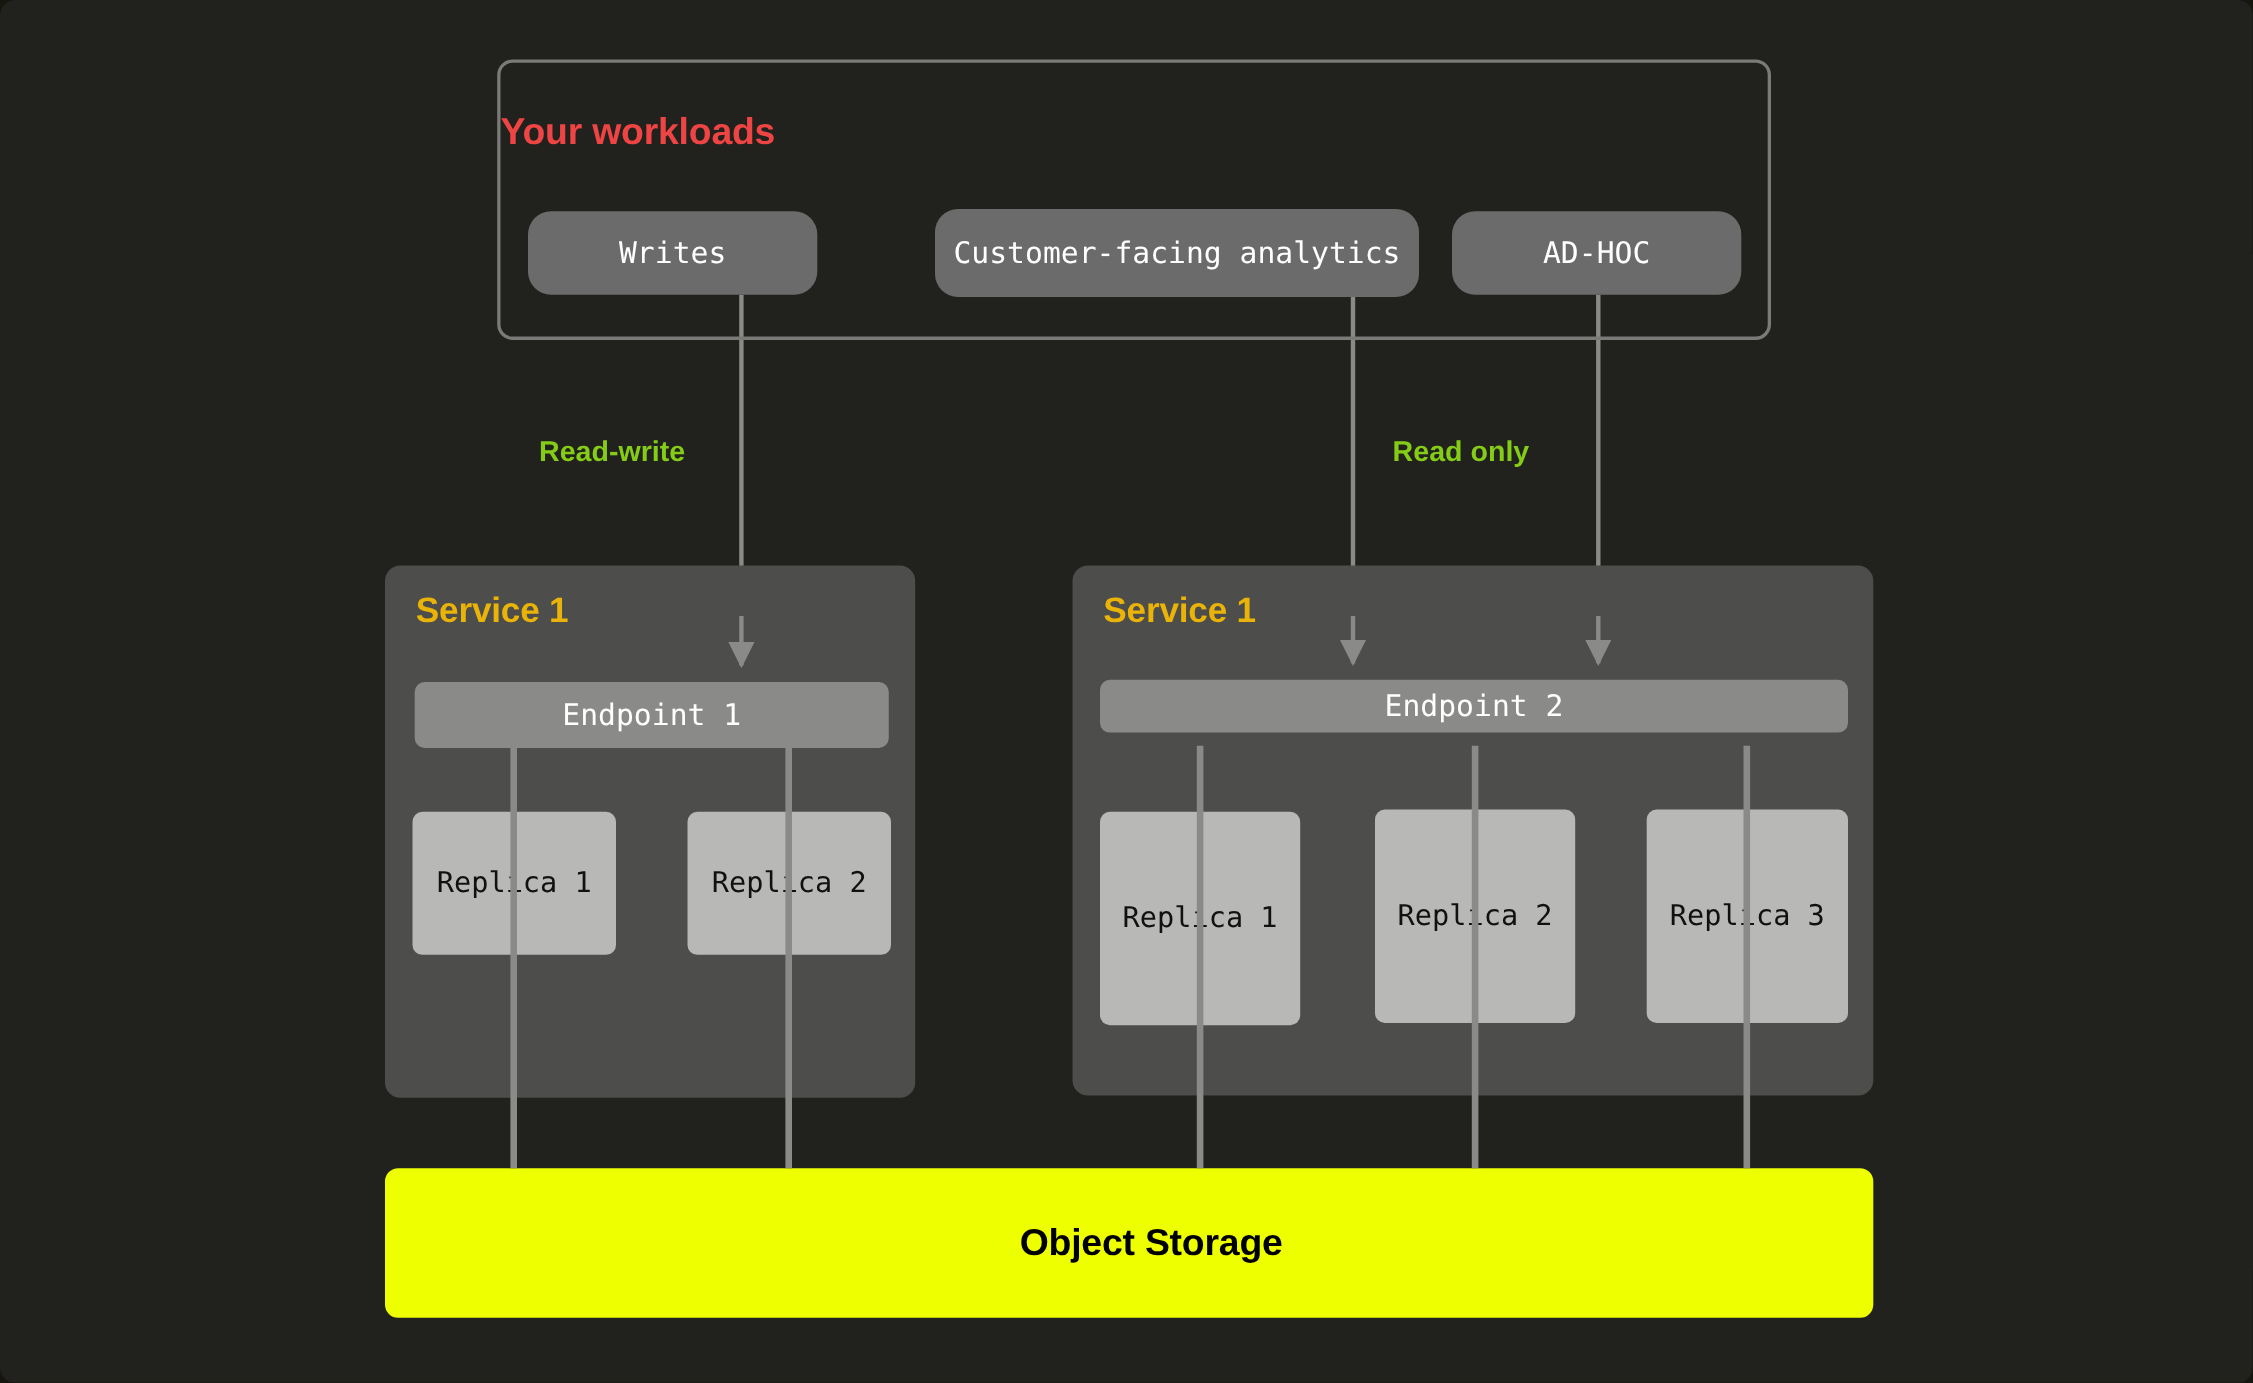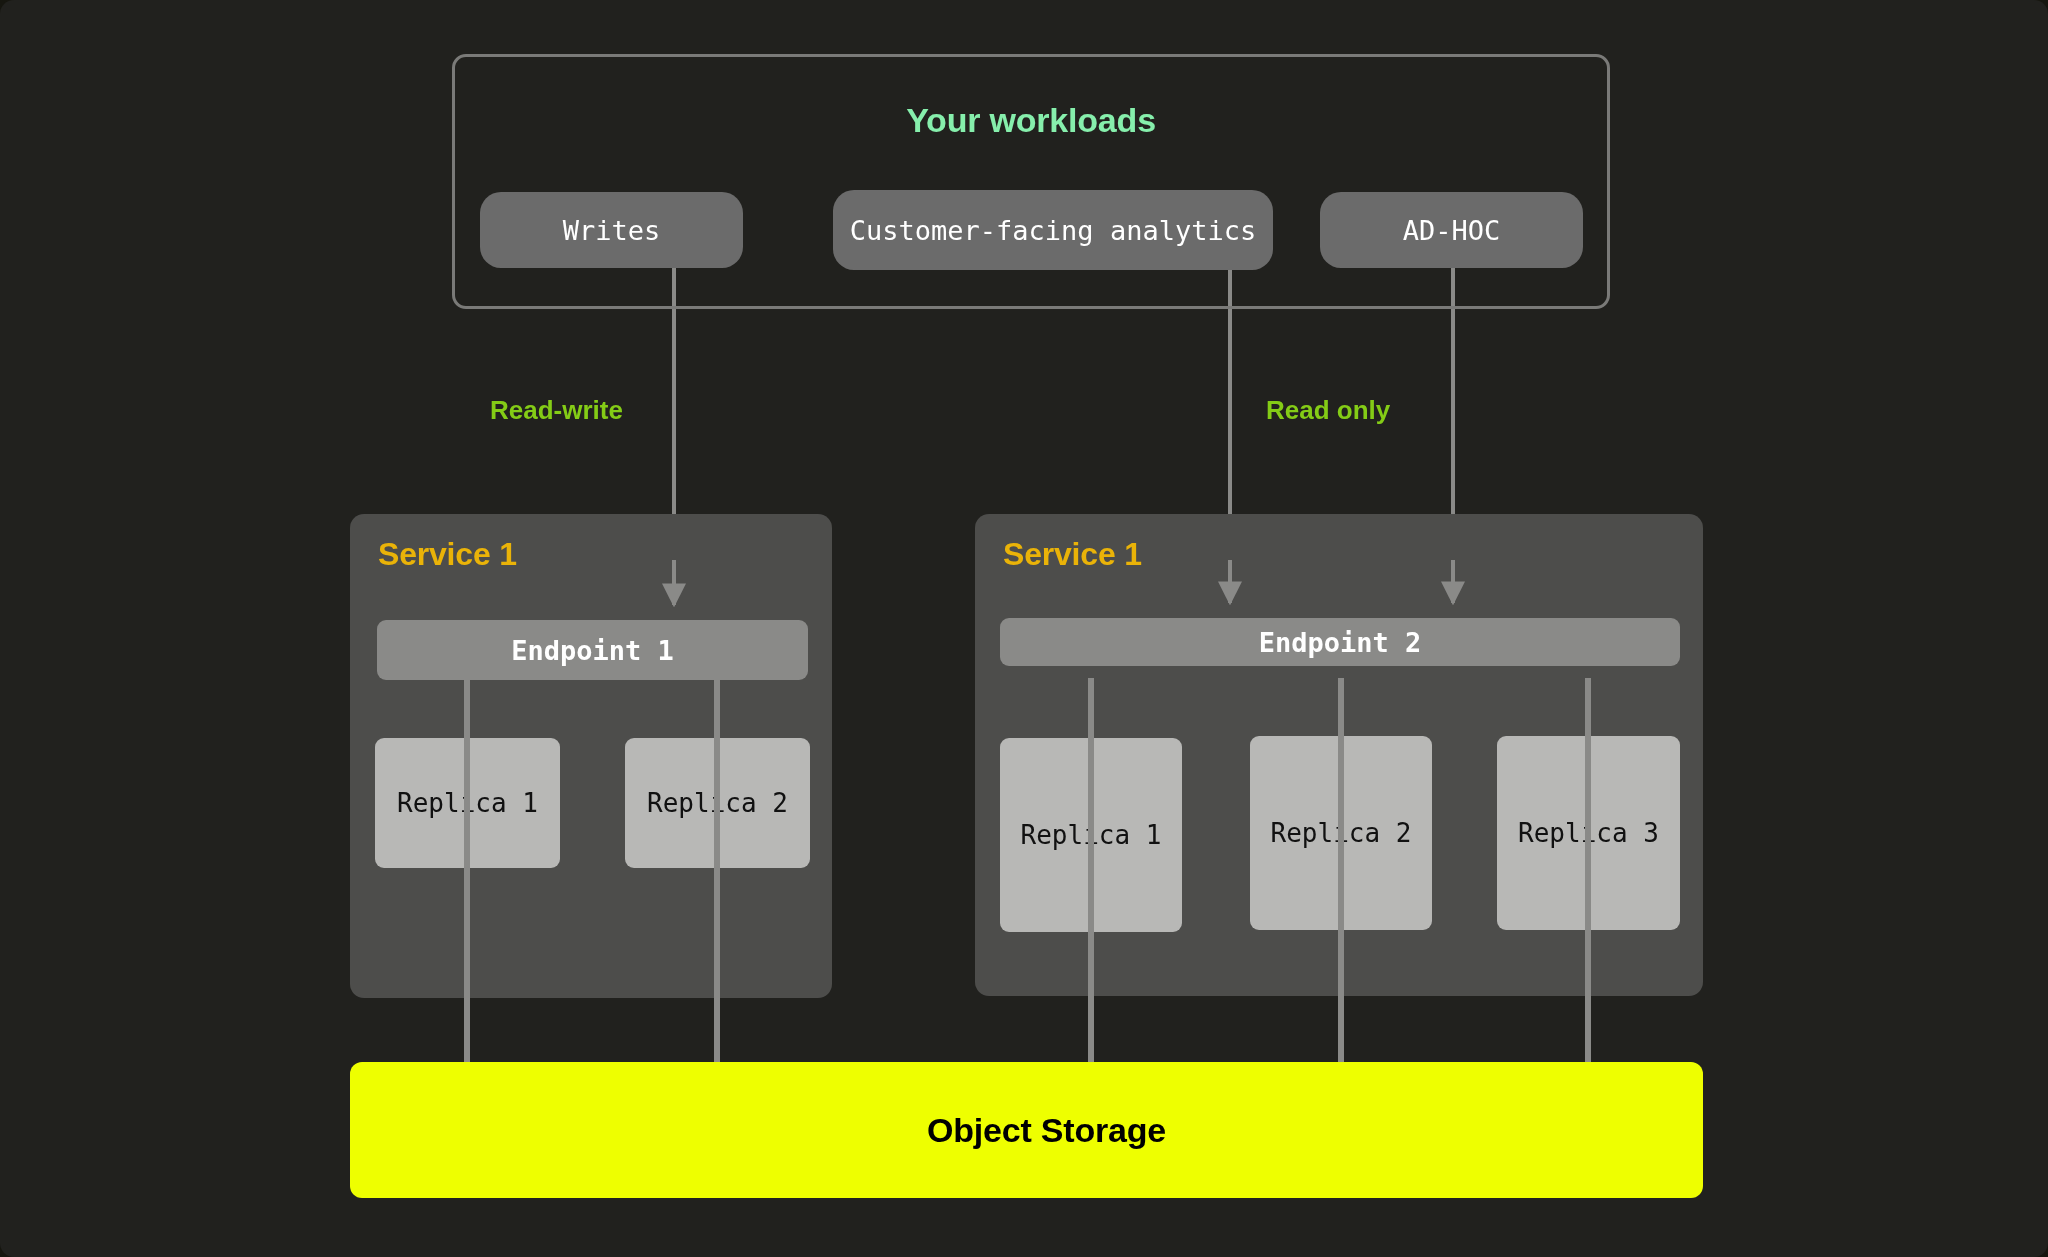--- a/index.html
+++ b/index.html
@@ -55,42 +55,42 @@
     border-radius: 14px;
     box-sizing: border-box;
     z-index: 3;
     background: transparent;
   }
   .workloads-title {
     position: absolute;
     left: 0;
     top: 44px;
     width: 100%;
-    text-align: center;
-    color: #86efac;
+    text-align: left;
+    color: #ef4444;
     font-size: 34px;
     font-weight: 700;
     letter-spacing: -0.2px;
   }
 
   .chip {
     position: absolute;
     background: #6b6b6b;
     border-radius: 21px;
     color: #ffffff;
     font-family: "DejaVu Sans Mono", "Liberation Mono", monospace;
     font-size: 27px;
     display: flex;
     align-items: center;
     justify-content: center;
     z-index: 3;
     box-sizing: border-box;
   }
   #chip-writes      { left: 480px;  top: 192px; width: 263px; height: 76px; }
-  #chip-analytics   { left: 833px;  top: 190px; width: 440px; height: 80px; }
+  #chip-analytics   { left: 850px;  top: 190px; width: 440px; height: 80px; }
   #chip-adhoc       { left: 1320px; top: 192px; width: 263px; height: 76px; }
 
   
   .edge-label {
     position: absolute;
     color: #84cc16;
     font-size: 26px;
     font-weight: 700;
     z-index: 3;
     white-space: nowrap;
@@ -124,21 +124,20 @@
     background: #8a8a88;
     border-radius: 9px;
     color: #ffffff;
     font-family: "DejaVu Sans Mono", "Liberation Mono", monospace;
     font-size: 27px;
     display: flex;
     align-items: center;
     justify-content: center;
     z-index: 3;
     box-sizing: border-box;
-    font-weight: bold;
   }
   #endpoint-1 { left: 377px; top: 620px; width: 431px; height: 60px; }
   #endpoint-2 { left: 1000px; top: 618px; width: 680px; height: 48px; }
 
   .replica {
     position: absolute;
     background: #b8b8b6;
     border-radius: 9px;
     color: #111111;
     font-family: "DejaVu Sans Mono", "Liberation Mono", monospace;

